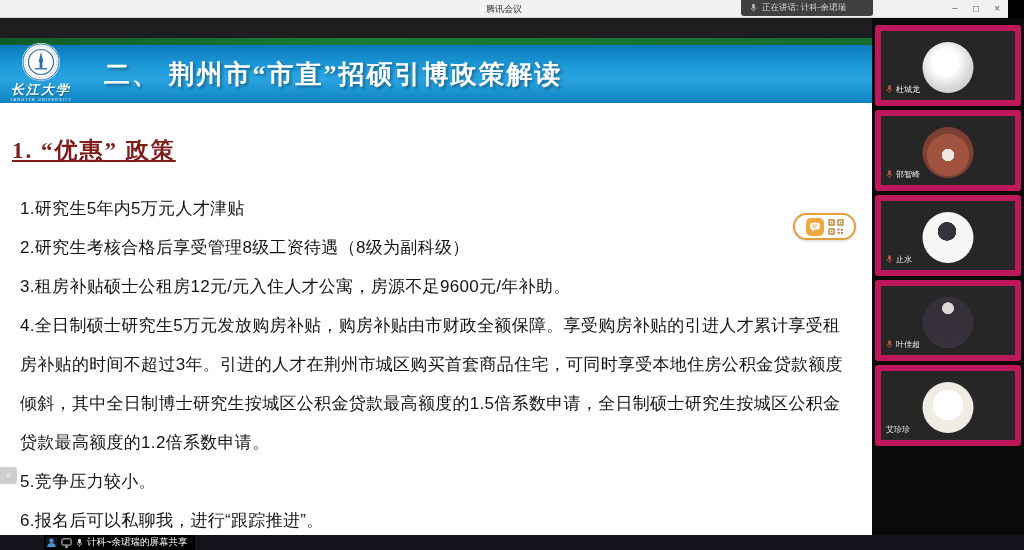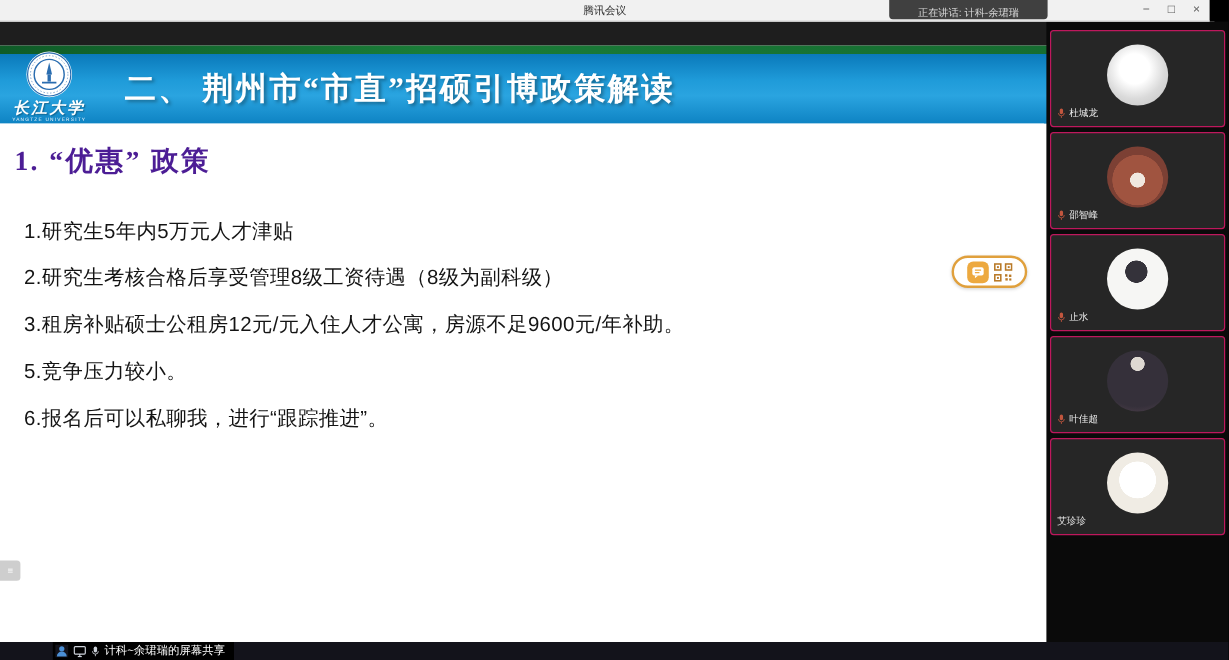--- a/index.html
+++ b/index.html
@@ -7,21 +7,21 @@
     font-family:"Liberation Sans", sans-serif; }
   .app { position:relative; width:1024px; height:550px; background:#000; overflow:hidden; }
 
   
   .titlebar { position:absolute; top:0; left:0; width:1008px; height:18px;
     background:#f1f1f1; border-bottom:1px solid #d8d8d8; z-index:30; }
   .titlebar-title { position:absolute; left:0; right:0; top:0; height:18px;
     text-align:center; font-size:9px; line-height:18px; color:#2b2b2b; }
   .speaking-chip { position:absolute; left:741px; top:0; width:132px; height:16px;
     background:#404040; border-radius:0 0 3px 3px; display:flex; align-items:center;
-    gap:5px; padding:0 9px; z-index:31;flex-direction:column; }
+    gap:5px; padding:0 9px; z-index:31; }
   .speaking-chip .txt { color:#d8d8d8; font-size:8.5px; white-space:nowrap; }
   .win-controls { position:absolute; right:8px; top:0; height:18px; display:flex;
     gap:15px; align-items:center; z-index:32; }
   .win-btn { color:#5c5c5c; font-size:10px; line-height:18px; cursor:default; }
 
   
   .main { position:absolute; left:0; top:18px; width:1012px; height:517px;
     background:#fff; overflow:hidden; }
   .share-topbar { height:20px; background:#1e1e1e; }
   .green-strip { height:7px;
@@ -35,21 +35,21 @@
     text-shadow:1px 1px 1px rgba(0,0,0,0.3); }
   .logo-en { color:#e8f4fb; font-size:4px; letter-spacing:1px; line-height:5px; }
   .banner-title { position:absolute; left:104px; top:50%; transform:translateY(-50%);
     color:#fff; font-size:26px; font-weight:bold; letter-spacing:2px;
     font-family:"Liberation Serif", serif; white-space:nowrap;
     text-shadow:2px 2px 3px rgba(0,0,0,0.35); }
 
   .content { position:absolute; left:0; top:85px; width:870px; height:432px;
     background:#fff; padding:12px 22px 0 4px; color:#141414; }
   .section-heading { font-family:"Liberation Serif", serif; font-size:23px;
-    font-weight:bold; letter-spacing:2px; margin:4px 0 0 8px; color:#4c1d95; }
+    font-weight:bold; letter-spacing:2px; margin:20px 0 0 8px; color:#7f1d1d;text-decoration:underline; }
   .points { margin-top:23px;margin-left:16px; }
   .points p { font-size:17px; line-height:39px; margin:0; letter-spacing:0.3px; }
 
   
   .qr-pill { position:absolute; left:793px; top:213px; width:63px; height:27px;
     background:#fff; border:2px solid #e0a03c; border-radius:15px; display:flex;
     align-items:center; justify-content:center; gap:4px; z-index:10;
     box-shadow:0 1px 3px rgba(0,0,0,0.18); cursor:pointer; }
   .chat-tile { width:18px; height:18px; border-radius:5px; background:#eda93f;
     display:flex; align-items:center; justify-content:center; }
@@ -57,21 +57,21 @@
   
   .side-handle { position:absolute; left:0; top:467px; width:17px; height:17px;
     background:rgba(165,165,165,0.55); border-radius:0 3px 3px 0; z-index:11;
     display:flex; align-items:center; justify-content:center; cursor:pointer; }
   .side-handle span { color:#fff; font-size:8px; line-height:8px; }
 
   
   .sidebar { position:absolute; left:872px; top:18px; width:152px; height:517px;
     background:#0a0a0a; padding-top:7px; }
   .tile { position:relative; width:146px; height:81px; margin:0 auto 4px auto;
-    background:#262626; border:1px solid #be185d; border-radius:3px; cursor:pointer;font-family:Liberation Serif, serif; }
+    background:#262626; border:6px solid #be185d; border-radius:3px; cursor:pointer;font-family:Liberation Serif, serif; }
   .avatar { position:absolute; left:50%; top:11px; transform:translateX(-50%);
     width:51px; height:51px; border-radius:50%; }
   .avatar-1 { background:radial-gradient(circle at 45% 40%, #ffffff 0 30%, #dadada 60%, #bfbfbf); }
   .avatar-2 { background:radial-gradient(circle at 50% 55%, #f0e8e0 0 16%, #a05440 17% 55%, #7c4034 56%); }
   .avatar-3 { background:radial-gradient(circle at 58% 35%, #4a4440 0 18%, #b8d4ea 19% 70%, #e3ddc5 71%); }
   .avatar-4 { background:radial-gradient(circle at 48% 38%, #34323a 0 22%, #f6f6f4 23%); }
   .avatar-5 { background:radial-gradient(circle at 50% 22%, #ded8d2 0 12%, #35303a 13% 75%, #544350); }
   .avatar-6 { background:radial-gradient(circle at 50% 45%, #ffffff 0 40%, #f0ece4 41% 80%, #e0d8cc); }
   .tile-label { position:absolute; left:5px; bottom:5px; display:flex;
     align-items:center; gap:3px; }
@@ -125,20 +125,21 @@
         <div class="logo-en">YANGTZE UNIVERSITY</div>
       </div>
       <div class="banner-title">二、 荆州市“市直”招硕引博政策解读</div>
     </div>
     <div class="content">
       <div class="section-heading">1. “优惠” 政策</div>
       <div class="points">
         <p>1.研究生5年内5万元人才津贴</p>
         <p>2.研究生考核合格后享受管理8级工资待遇（8级为副科级）</p>
         <p>3.租房补贴硕士公租房12元/元入住人才公寓，房源不足9600元/年补助。</p>
+        <p>4.全日制硕士研究生5万元发放购房补贴，购房补贴由市财政全额保障。享受购房补贴的引进人才累计享受租房补贴的时间不超过3年。引进的人才在荆州市城区购买首套商品住宅，可同时享受本地住房公积金贷款额度倾斜，其中全日制博士研究生按城区公积金贷款最高额度的1.5倍系数申请，全日制硕士研究生按城区公积金贷款最高额度的1.2倍系数申请。</p>
         <p>5.竞争压力较小。</p>
         <p>6.报名后可以私聊我，进行“跟踪推进”。</p>
       </div>
     </div>
   </div>
 
   <div class="qr-pill">
     <div class="chat-tile">
       <svg width="12" height="12" viewBox="0 0 14 14">
         <rect x="1.5" y="2" width="11" height="8" rx="2" fill="#ffffff"></rect>

